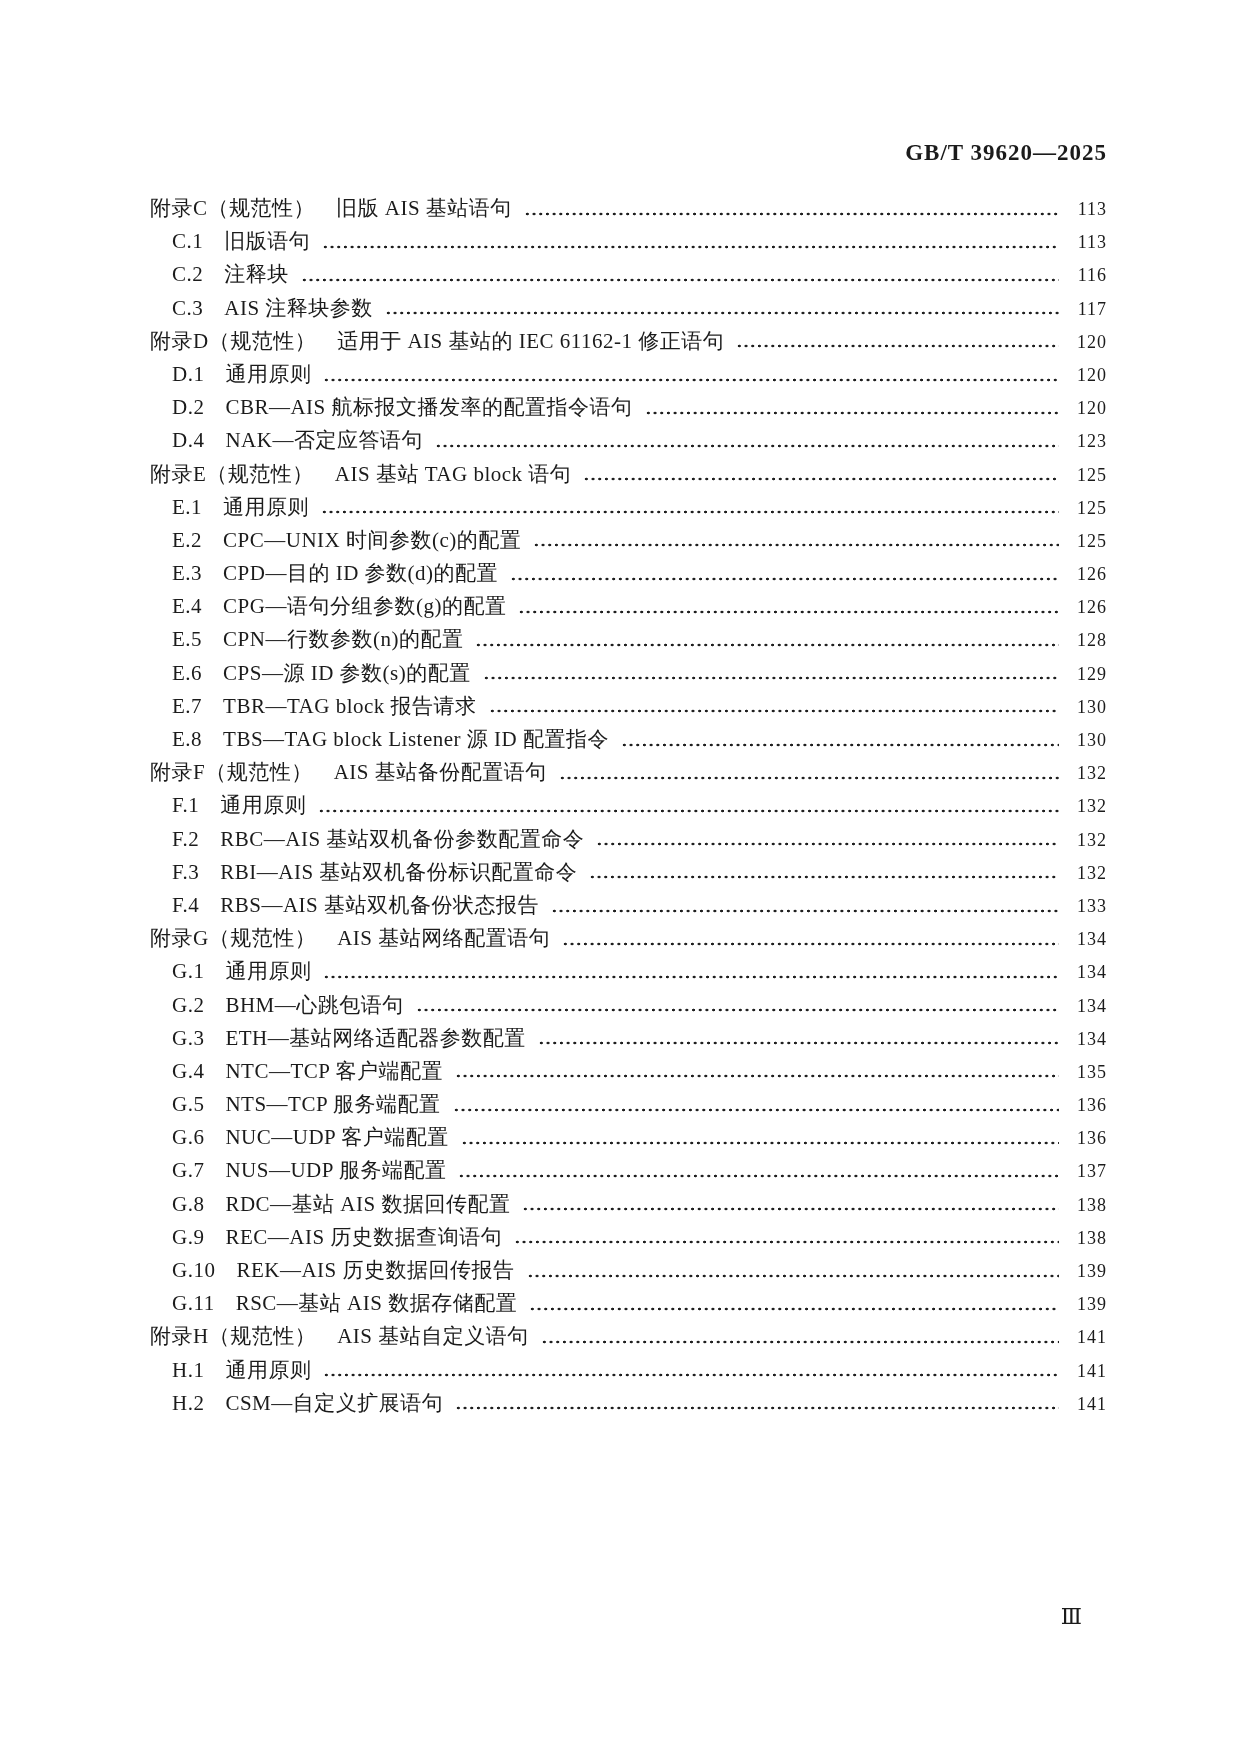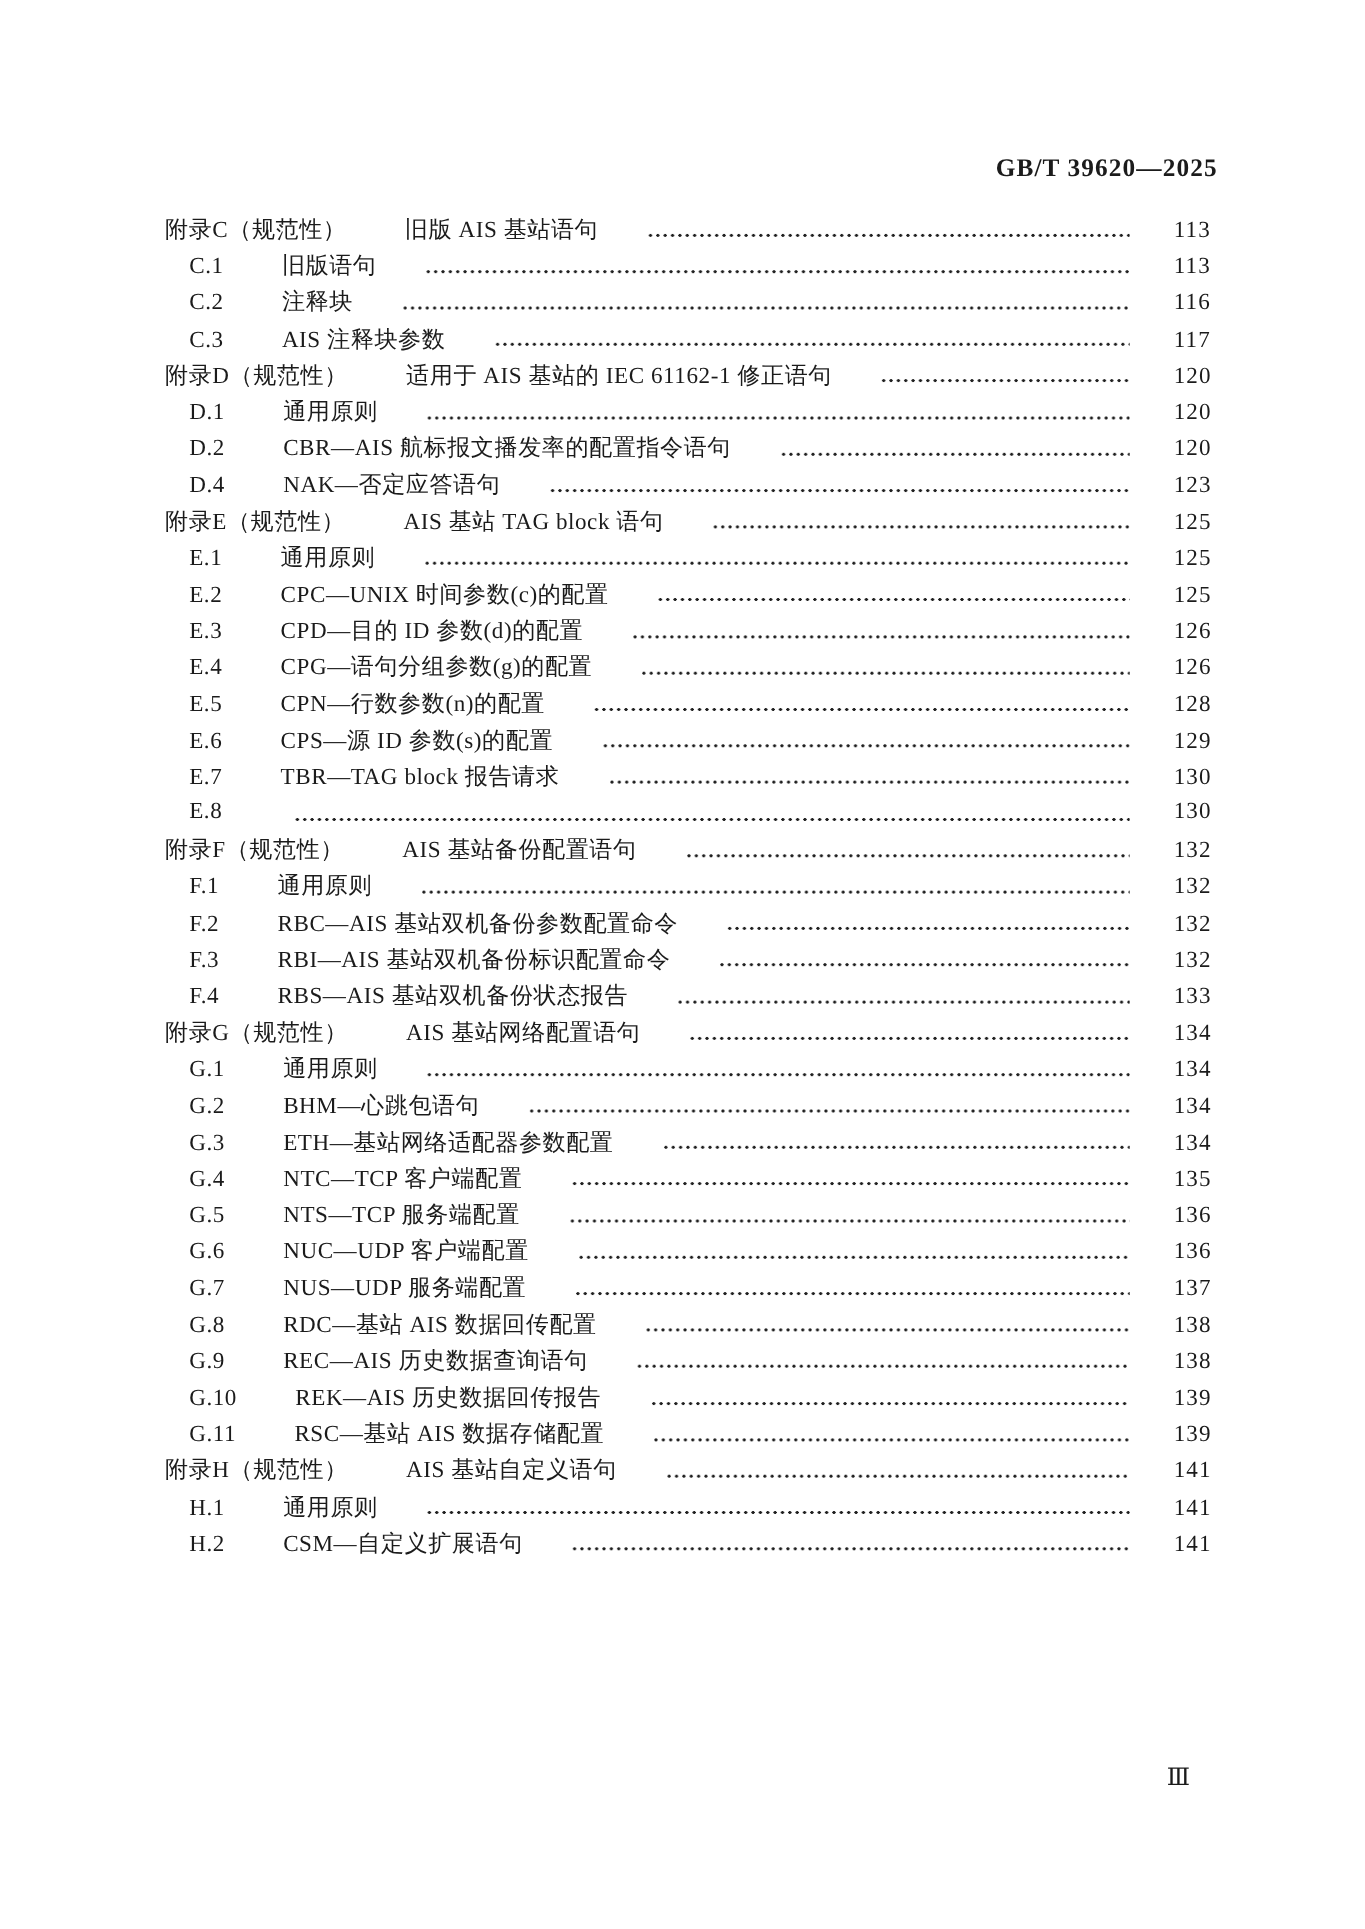--- a/index.html
+++ b/index.html
@@ -35,21 +35,20 @@
     left: 150px;
     width: 957px;
   }
   .row {
     display: flex;
     align-items: baseline;
     height: 33.2px;
     font-size: 21px;
     letter-spacing: 0.5px;
     white-space: nowrap;
-    gap: 32px;
   }
   .row.sub { padding-left: 22px; }
   .row .num {
     flex: none;
     margin-right: 21px;
   }
   .row .title { flex: none; }
   .row .leader {
     flex: 1 1 auto;
     min-width: 14px;
@@ -58,22 +57,22 @@
     margin: 6px 8px 0 12px;
     background-image: radial-gradient(circle, #1f1f1f 1.25px, rgba(255,255,255,0) 1.6px);
     background-size: 6.7px 8px;
     background-repeat: repeat-x;
     background-position: left center;
   }
   .row.plain .leader { margin-left: 6px; }
   .row .pg {
     flex: none;
     min-width: 40px;
-    text-align: left;
-    font-size: 21px;
+    text-align: right;
+    font-size: 18px;
     letter-spacing: 1px;
   }
   .folio {
     position: absolute;
     top: 1604px;
     left: 150px;
     width: 932px;
     text-align: right;
     font-size: 22px;
     font-family: "DejaVu Serif", "DejaVu Sans", serif;
@@ -177,20 +176,21 @@
     <span class="pg">129</span>
   </div>
       <div class="row sub">
     <span class="num">E.7</span>
     <span class="title">TBR—TAG block 报告请求</span>
     <span class="leader"></span>
     <span class="pg">130</span>
   </div>
       <div class="row sub">
     <span class="num">E.8</span>
+    <span class="title">TBS—TAG block Listener 源 ID 配置指令</span>
     <span class="leader"></span>
     <span class="pg">130</span>
   </div>
       <div class="row">
     <span class="num">附录F（规范性）</span>
     <span class="title">AIS 基站备份配置语句</span>
     <span class="leader"></span>
     <span class="pg">132</span>
   </div>
       <div class="row sub">

